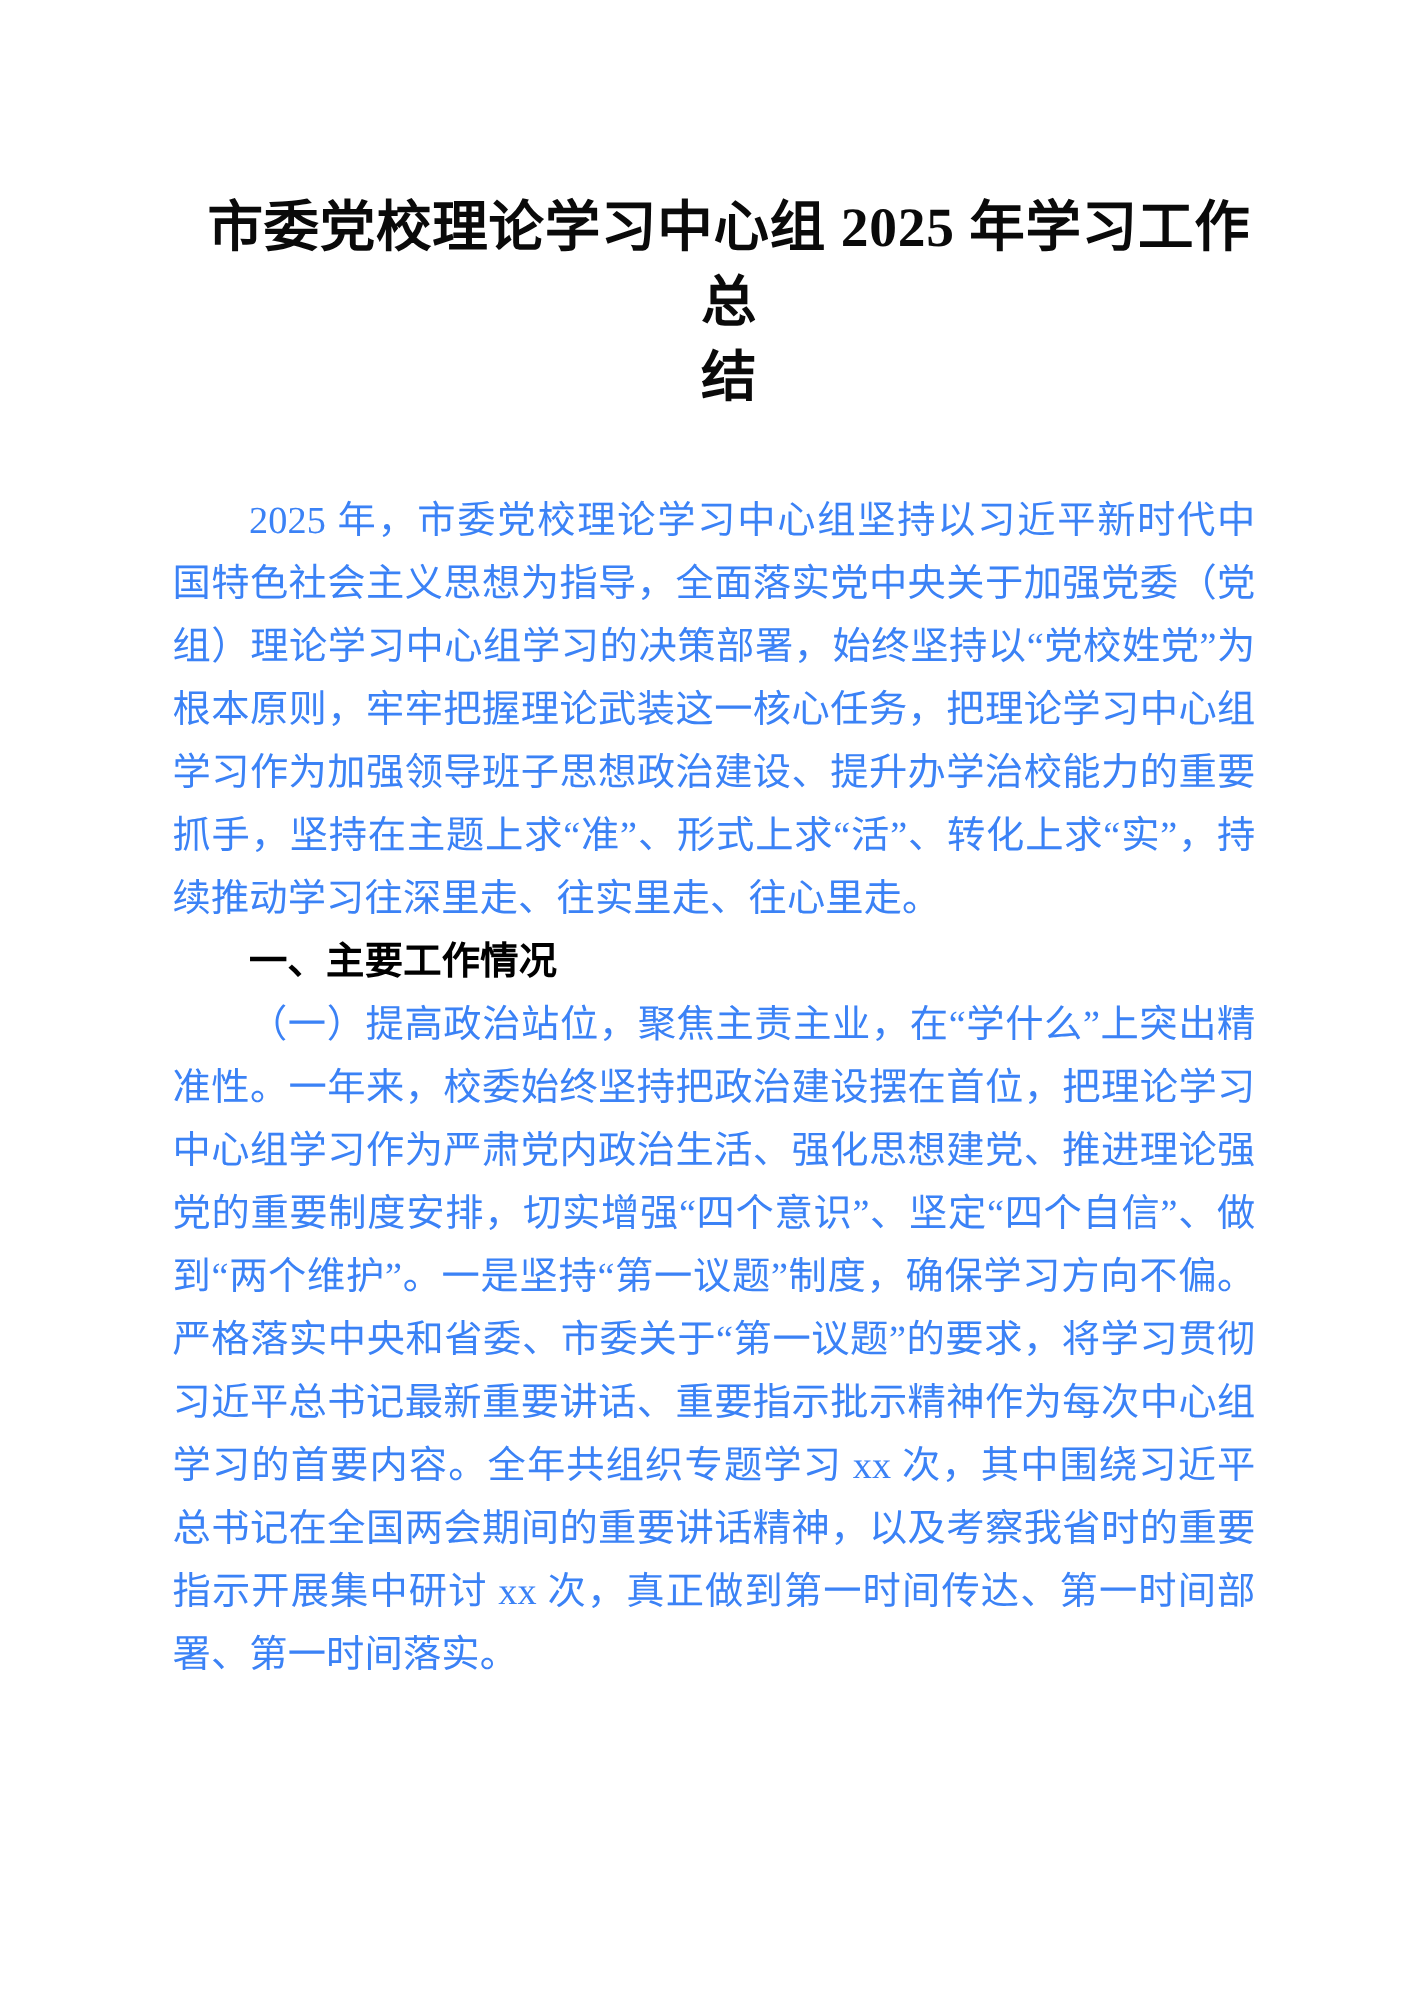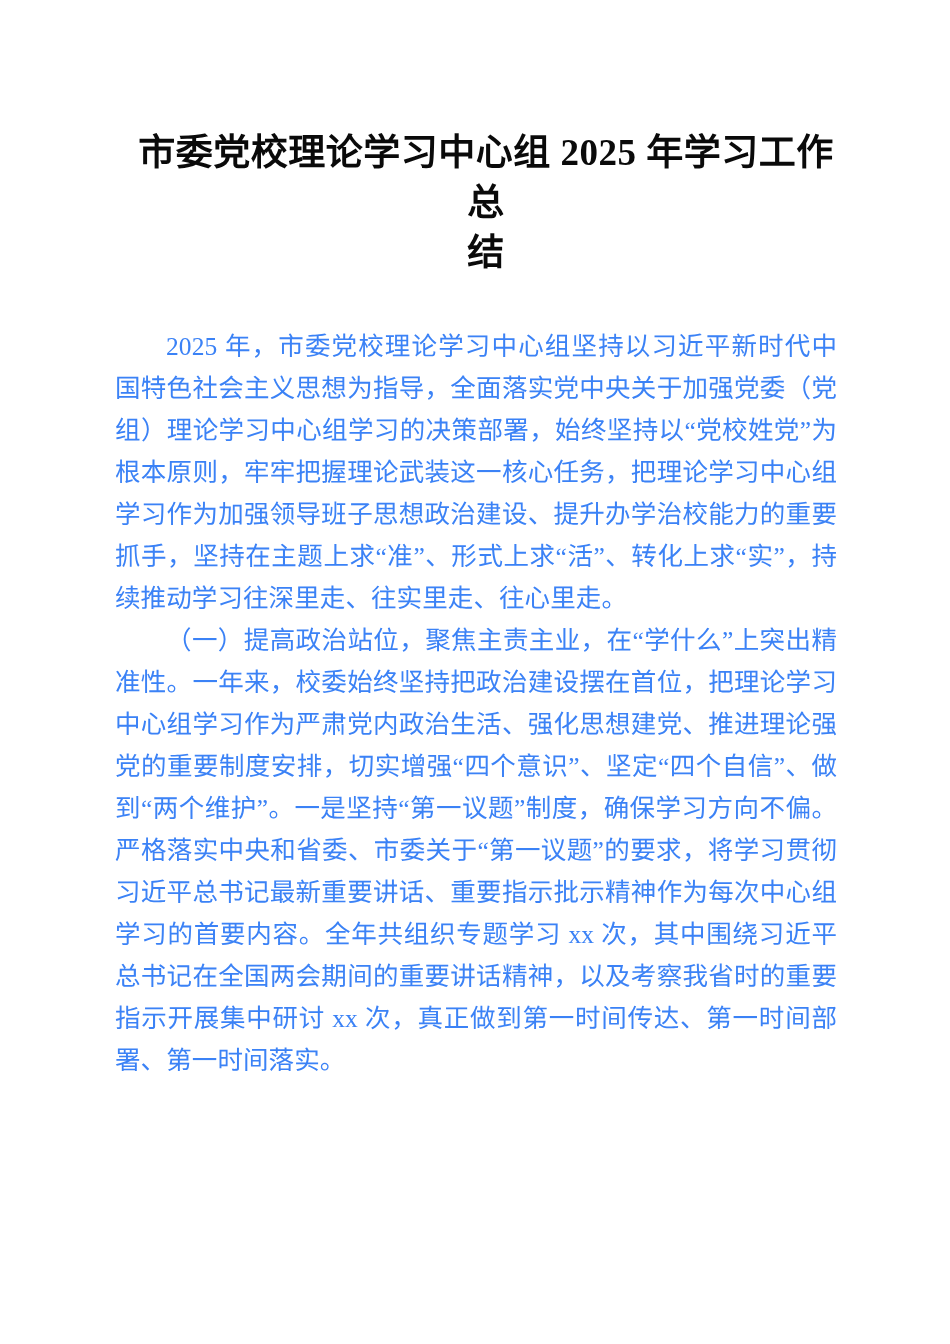--- a/index.html
+++ b/index.html
@@ -92,18 +92,19 @@
   <div class="content">
 
     <h1 class="doc-title">
       <span>市委党校理论学习中心组 2025 年学习工作总</span><br>
       <span>结</span>
     </h1>
 
     <div class="body-block">
       <p class="para">2025 年，市委党校理论学习中心组坚持以习近平新时代中国特色社会主义思想为指导，全面落实党中央关于加强党委（党组）理论学习中心组学习的决策部署，始终坚持以“党校姓党”为根本原则，牢牢把握理论武装这一核心任务，把理论学习中心组学习作为加强领导班子思想政治建设、提升办学治校能力的重要抓手，坚持在主题上求“准”、形式上求“活”、转化上求“实”，持续推动学习往深里走、往实里走、往心里走。</p>
 
+      <p class="heading-1">一、主要工作情况</p>
 
       <p class="para">（一）提高政治站位，聚焦主责主业，在“学什么”上突出精准性。一年来，校委始终坚持把政治建设摆在首位，把理论学习中心组学习作为严肃党内政治生活、强化思想建党、推进理论强党的重要制度安排，切实增强“四个意识”、坚定“四个自信”、做到“两个维护”。一是坚持“第一议题”制度，确保学习方向不偏。严格落实中央和省委、市委关于“第一议题”的要求，将学习贯彻习近平总书记最新重要讲话、重要指示批示精神作为每次中心组学习的首要内容。全年共组织专题学习 xx 次，其中围绕习近平总书记在全国两会期间的重要讲话精神，以及考察我省时的重要指示开展集中研讨 xx 次，真正做到第一时间传达、第一时间部署、第一时间落实。</p>
     </div>
 
   </div>
 </div>
 
 </body></html>

